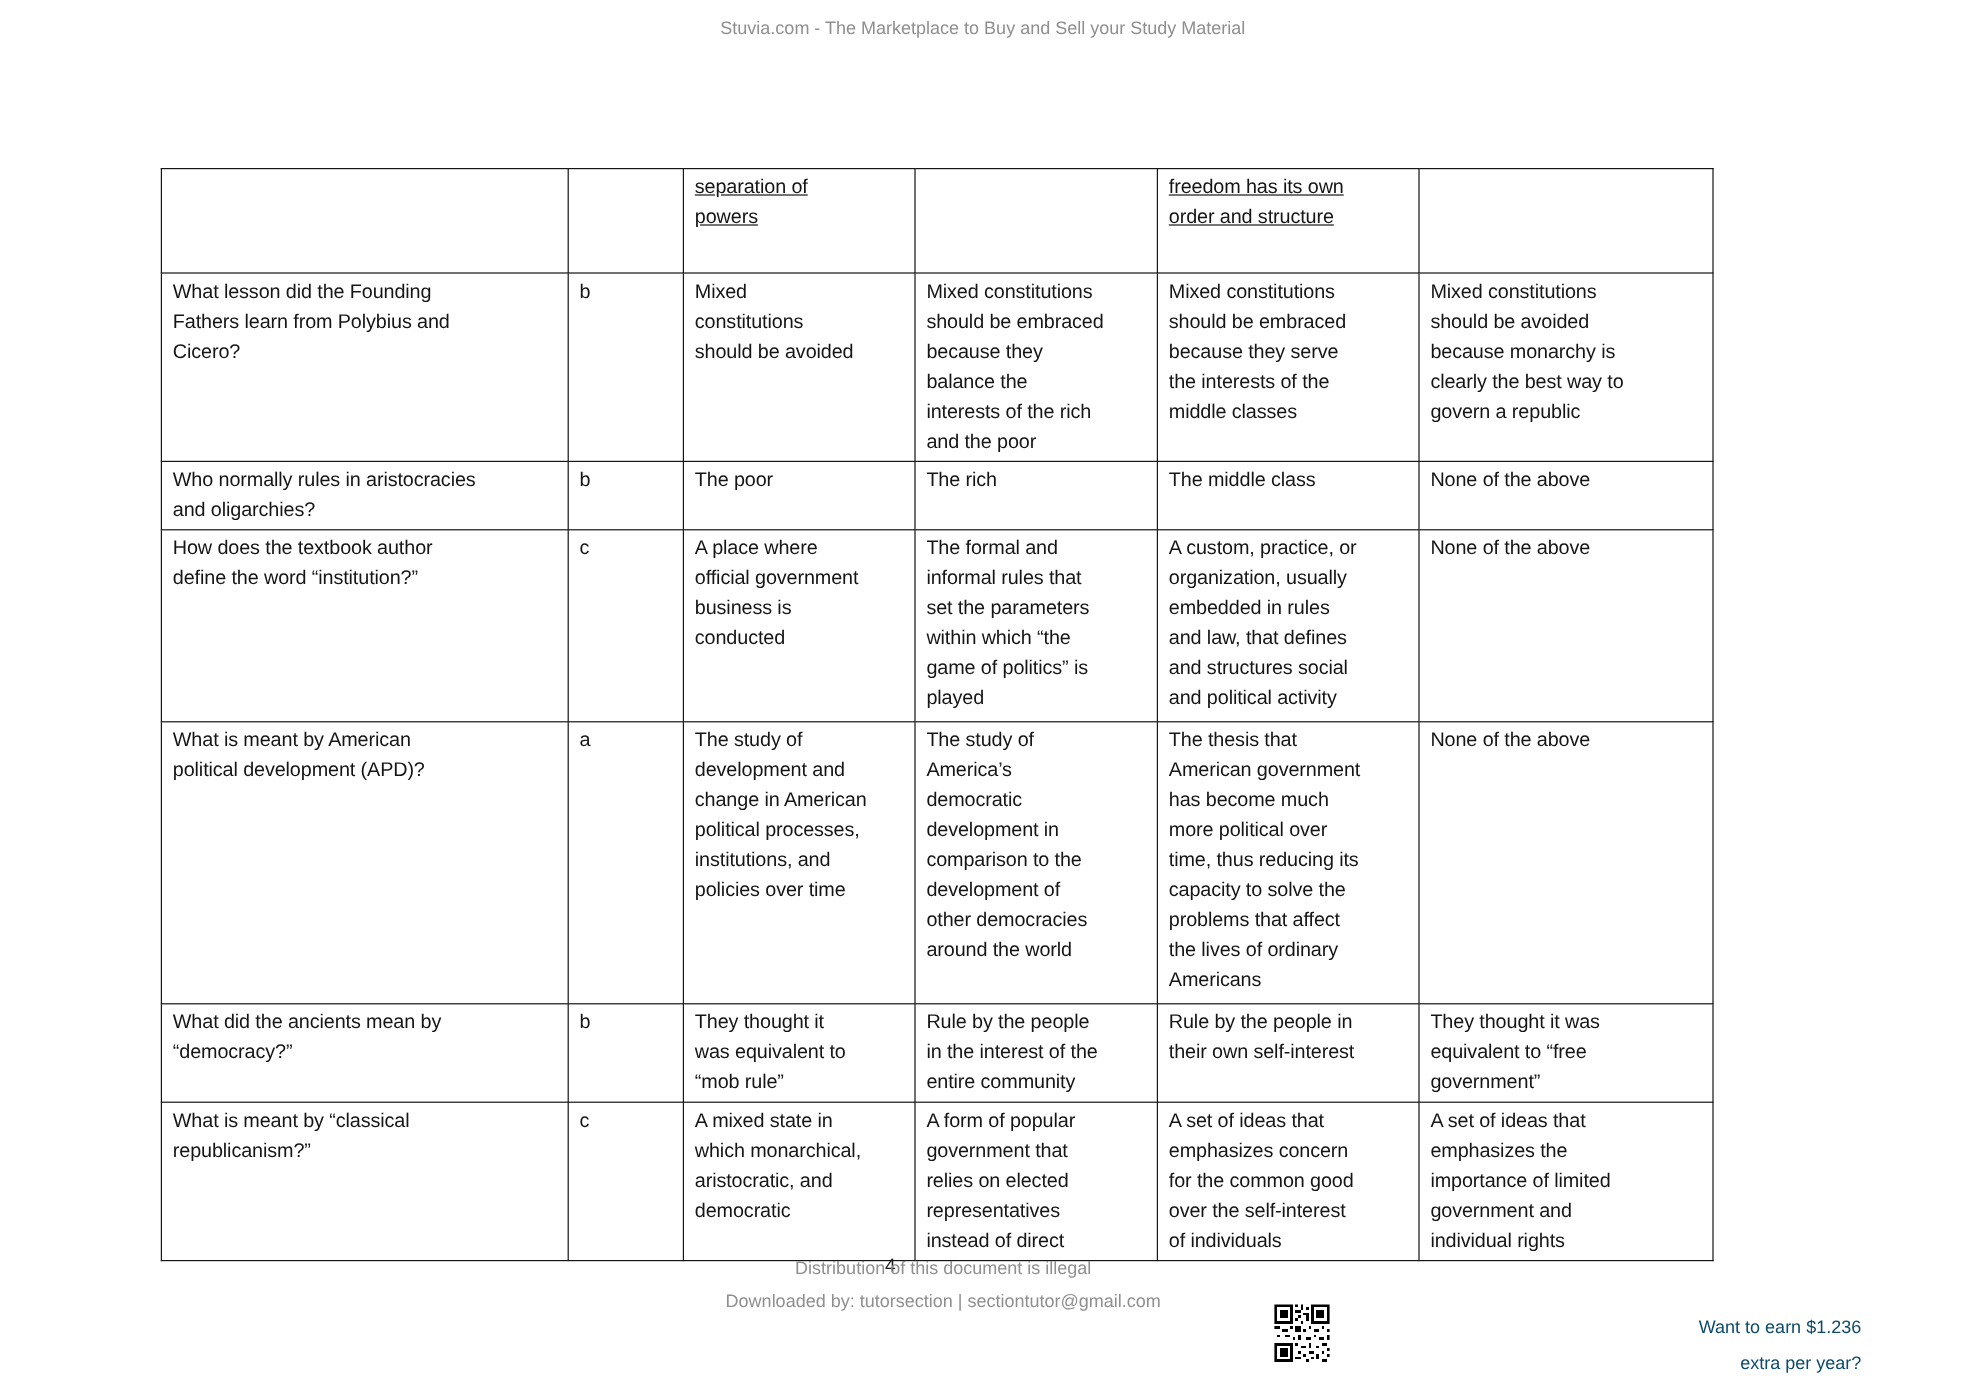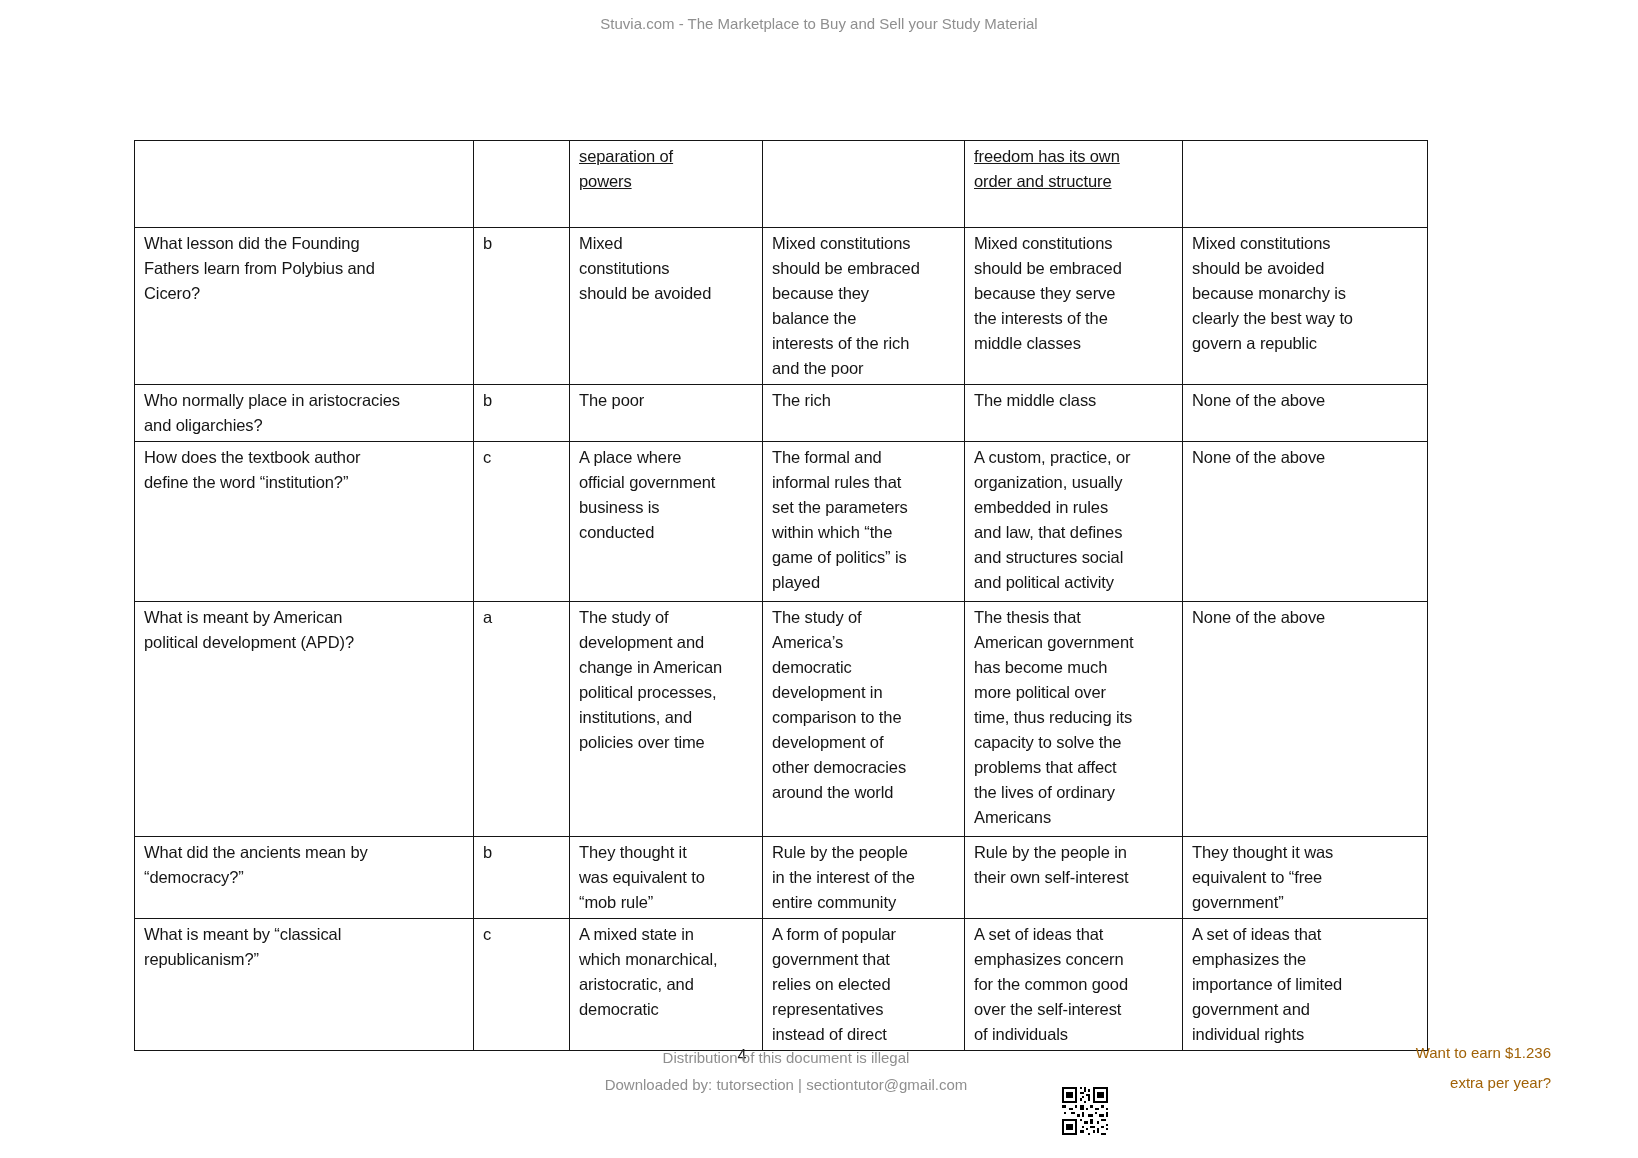--- a/index.html
+++ b/index.html
@@ -43,22 +43,22 @@
   .downloaded-by{
     position:absolute;top:1076px;left:0;width:1572px;text-align:center;
     font-size:15px;color:#8f8f8f;
   }
   .distribution-notice{
     position:absolute;top:1049px;left:0;width:1572px;text-align:center;
     font-size:15px;color:#8f8f8f;
   }
   .qr{position:absolute;left:1062px;top:1087px;width:46px;height:48px;}
   .earn-text{
-    position:absolute;top:1038px;right:87px;text-align:right;
-    font-size:15px;line-height:30px;color:#a16207;
+    position:absolute;top:1092px;right:87px;text-align:right;
+    font-size:15px;line-height:30px;color:#0c4a6e;
   }
 </style>
 </head>
 <body>
 
 <div class="doc-header">Stuvia.com - The Marketplace to Buy and Sell your Study Material</div>
 
 <div class="table-wrap">
   <table class="quiz">
     <colgroup>
@@ -99,21 +99,21 @@
 because they serve
 the interests of the
 middle classes</td>
         <td>Mixed constitutions
 should be avoided
 because monarchy is
 clearly the best way to
 govern a republic</td>
       </tr>
       <tr class="rh2">
-        <td>Who normally place in aristocracies
+        <td>Who normally rules in aristocracies
 and oligarchies?</td>
         <td>b</td>
         <td>The poor</td>
         <td>The rich</td>
         <td>The middle class</td>
         <td>None of the above</td>
       </tr>
       <tr class="rh3">
         <td>How does the textbook author
 define the word “institution?”</td>

